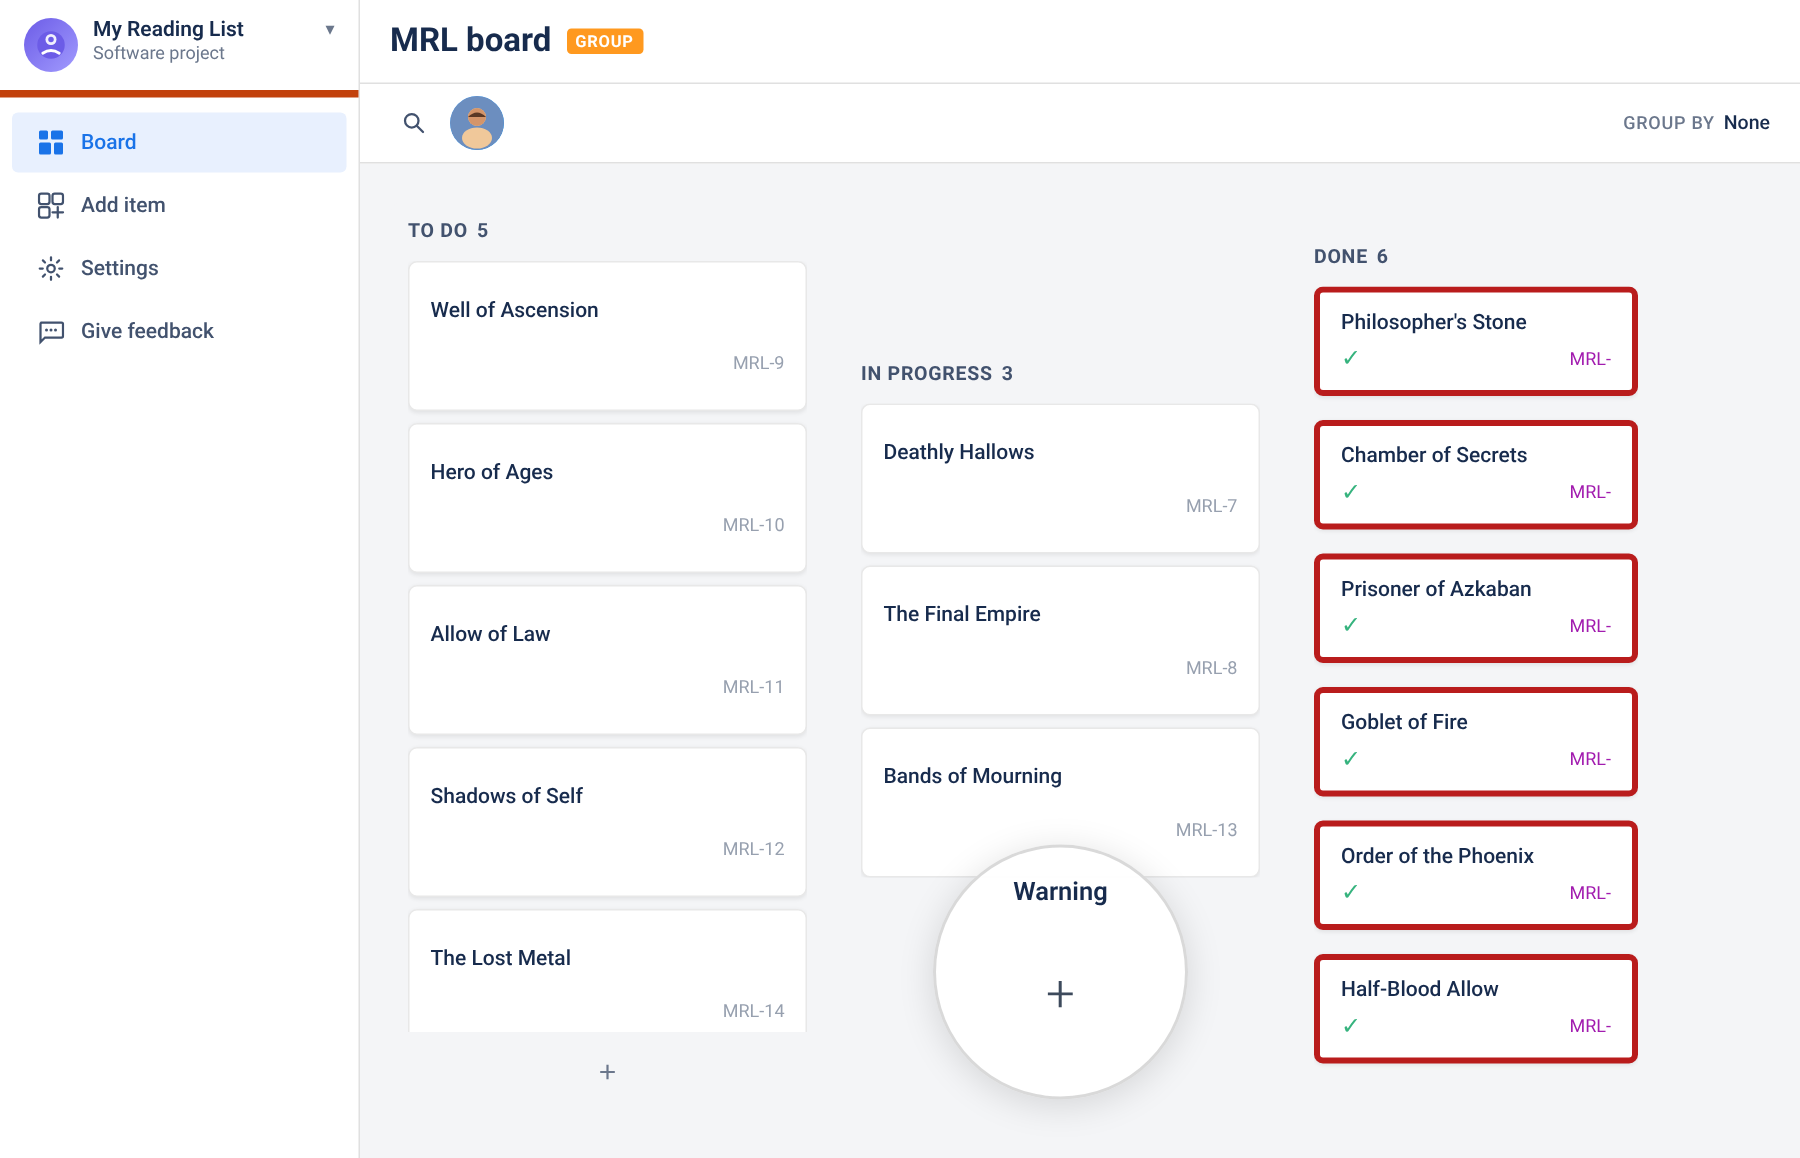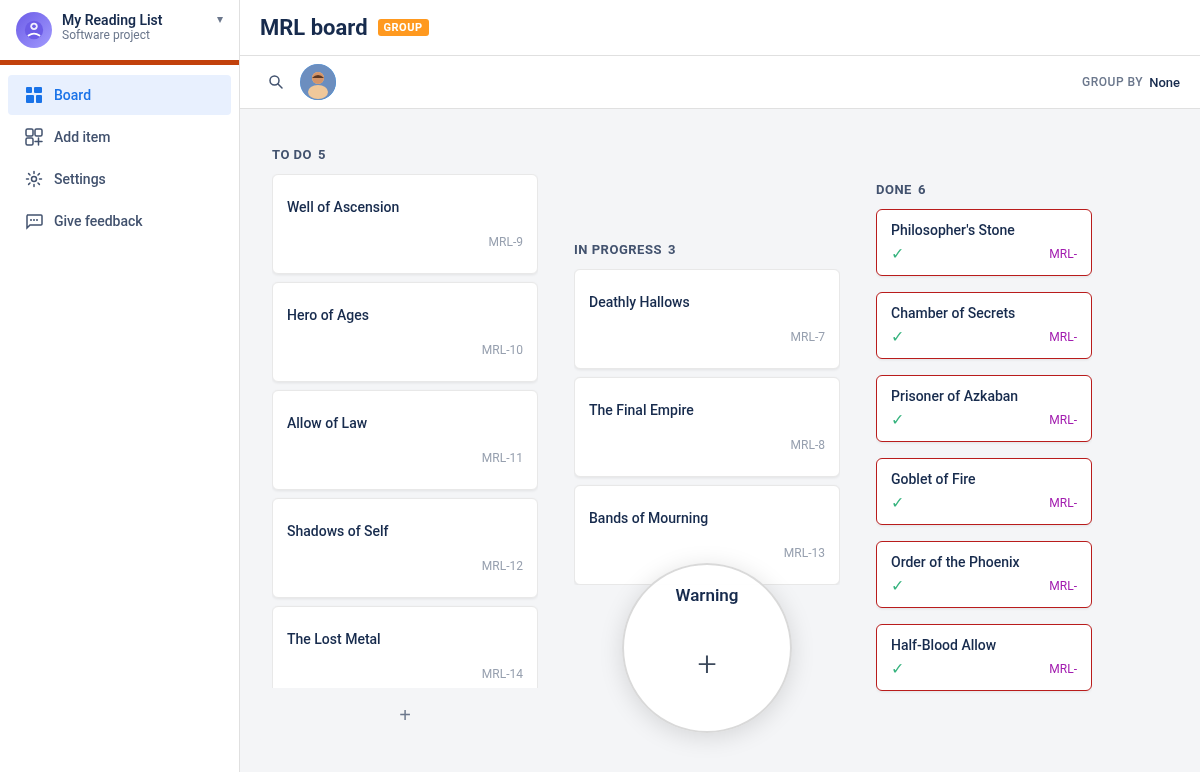--- a/index.html
+++ b/index.html
@@ -184,21 +184,21 @@
       border-radius: 4px;
       width: 100%;
     }
 
     .done-card {
       background: #fff;
       border-radius: 6px;
       padding: 12px 14px;
       box-shadow: 0 1px 3px rgba(0,0,0,0.08);
       cursor: pointer;
-      border: 1px solid #b91c1c;
+      border: 4px solid #b91c1c;
       margin-bottom: 8px;
     }
     .done-card-title { font-size: 14px; color: #172b4d; font-weight: 500; margin-bottom: 6px; }
     .done-card-footer { display: flex; align-items: center; justify-content: space-between; }
     .done-card-check { color: #36b37e; font-size: 16px; }
     .done-card-id { font-size: 12px; color: #a21caf; }
   </style>
 </head>
 <body>
 

